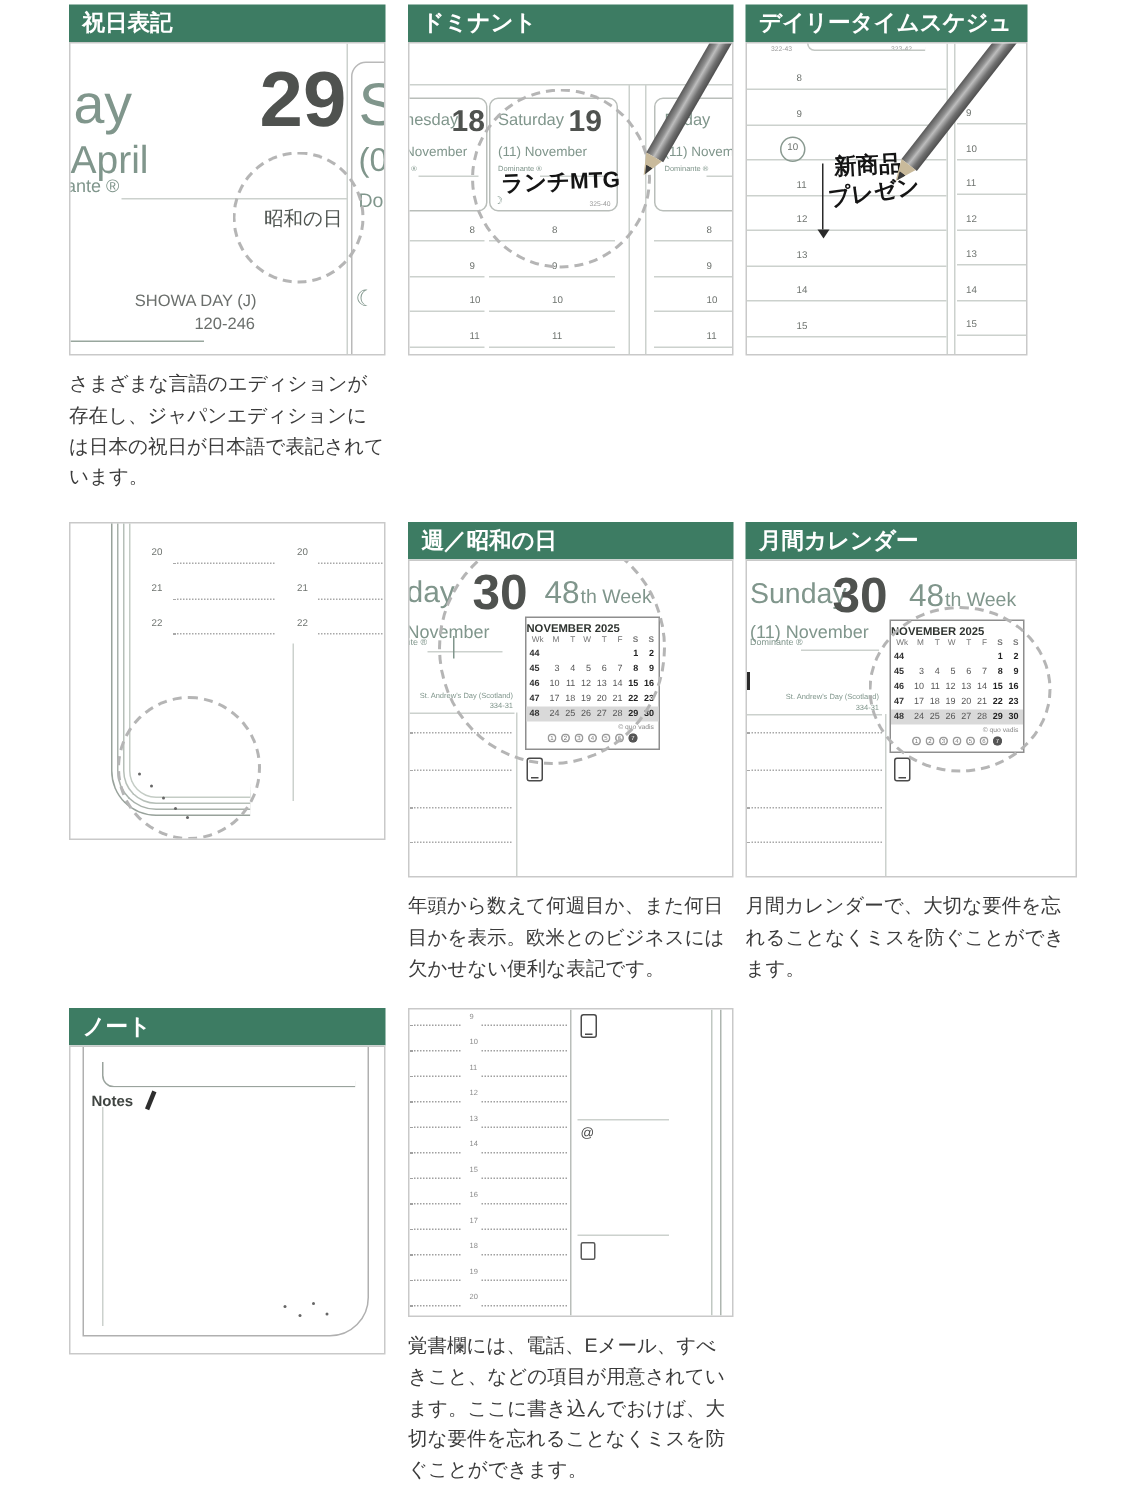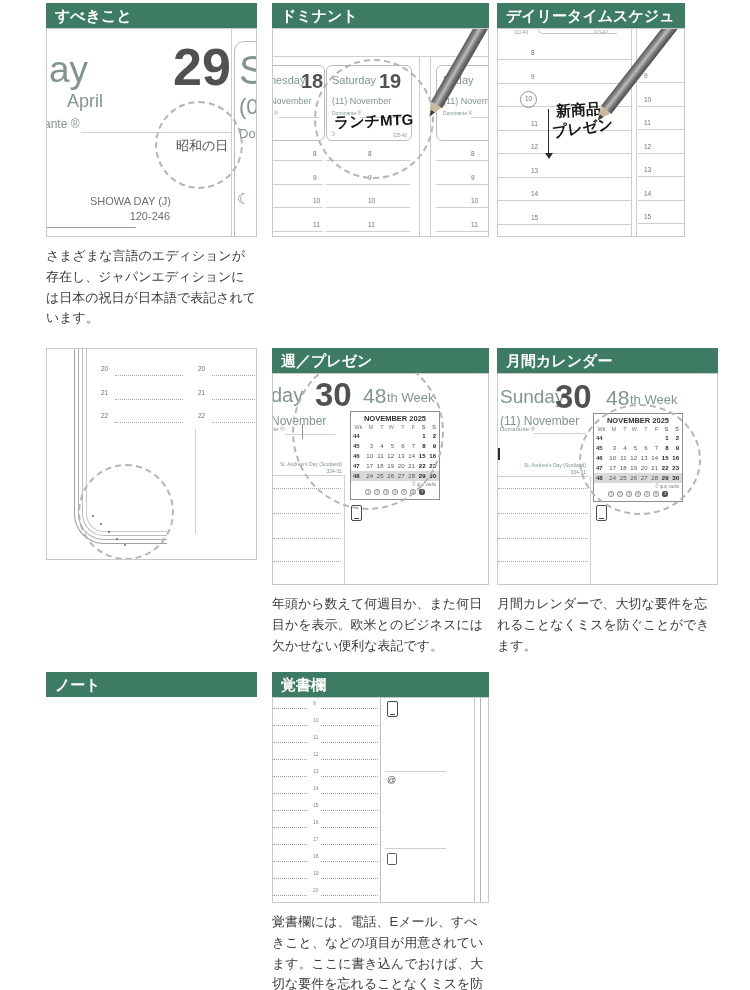--- a/index.html
+++ b/index.html
@@ -32,43 +32,43 @@
   .pencil::after{content:"";position:absolute;top:150px;left:0;width:0;height:0;
     border-left:6.5px solid transparent;border-right:6.5px solid transparent;border-top:14px solid #c9ba9b;}
   .pencil::before{content:"";position:absolute;top:157px;left:4px;width:5px;height:6px;background:#3a3a3a;
     clip-path:polygon(50% 100%,0 0,100% 0);z-index:1;}
   .phone{width:9px;height:14px;border:1px solid #4a4a4a;border-radius:2px;}
   .phone::after{content:"";position:absolute;left:2px;right:2px;bottom:1px;border-top:1px solid #4a4a4a;}
   .chk{width:8px;height:10px;border:1px solid #5a5a5a;border-radius:1.5px;}
   .dot{width:2px;height:2px;background:#666;border-radius:50%;}
   .corner{border-left:1px solid;border-bottom:1px solid;}
   .minical{width:88px;height:87px;border:1px solid #8e8e8e;background:#fff;z-index:2;}
-  .mc-title{font-size:7.5px;font-weight:bold;color:#2f3430;text-align:center;padding-top:2px;height:9px;}
+  .mc-title{font-size:7.5px;font-weight:bold;color:#2f3430;padding-top:2px;height:9px;}
   .mc-row{display:flex;padding:0 2px;height:10px;}
   .mc-head{height:8px;}
   .mc-cell{flex:1;font-size:6px;color:#555;text-align:right;padding-right:1px;line-height:10px;}
   .mc-head .mc-cell{font-size:5.5px;color:#777;line-height:8px;}
   .mc-wk{font-weight:bold;color:#333;text-align:left;}
   .mc-we{font-weight:bold;color:#222;}
   .mc-hl{background:#d9d9d9;}
   .mc-credit{font-size:4.5px;color:#888;text-align:right;padding-right:3px;height:7px;line-height:7px;}
   .mc-markers{display:flex;justify-content:center;gap:3px;padding-top:1px;}
   .mc-marker{width:6px;height:6px;border-radius:50%;box-shadow:inset 0 0 0 1px #999;font-size:4px;color:#777;text-align:center;line-height:6.5px;}
   .mc-marker-dark{background:#555;color:#fff;box-shadow:inset 0 0 0 1px #555;}
 </style>
 </head>
 <body>
 
 <div class="page">
 
   <section class="panel" style="left:46px;top:3px;width:211px">
-    <header class="phead"><span>すべきこと</span></header>
+    <header class="phead"><span>祝日表記</span></header>
     <div class="part" style="height:207px">
       <span class="a g" style="left:2px;top:20px;font-size:37px">ay</span>
-      <span class="a g" style="left:20px;top:62px;font-size:18px">April</span>
+      <span class="a g" style="left:0;top:62px;font-size:26px">April</span>
       <span class="a g" style="left:-3px;top:88px;font-size:12px">ante ®</span>
       <div class="a ln" style="left:34px;top:103px;width:151px"></div>
       <span class="a ink" style="left:126px;top:12px;font-size:52px;font-weight:bold;line-height:1">29</span>
       <div class="a dcircle" style="left:108px;top:72px;width:84px;height:84px"></div>
       <span class="a" style="left:129px;top:108px;font-size:13px;color:#4e5450">昭和の日</span>
       <span class="a" style="right:85px;top:166px;font-size:11px;color:#6b6f6c">SHOWA DAY (J)</span>
       <span class="a" style="right:86px;top:181px;font-size:11px;color:#6b6f6c">120-246</span>
       <div class="a" style="left:0;top:198px;width:89px;border-top:1px solid #98a69d"></div>
       <div class="a vln" style="left:184px;top:0;height:207px"></div>
       <div class="a" style="left:187px;top:12px;width:40px;height:200px;border:1px solid #b9b9b9;border-radius:10px 0 0 0">
@@ -189,21 +189,21 @@
       <div class="a dcircle" style="left:31px;top:115px;width:92px;height:92px"></div>
       <div class="a dot" style="left:45px;top:166px"></div>
       <div class="a dot" style="left:53px;top:174px"></div>
       <div class="a dot" style="left:61px;top:182px"></div>
       <div class="a dot" style="left:69px;top:189px"></div>
       <div class="a dot" style="left:77px;top:195px"></div>
     </div>
   </section>
 
   <section class="panel" style="left:272px;top:348px;width:217px">
-    <header class="phead"><span>週／プレゼン</span></header>
+    <header class="phead"><span>週／昭和の日</span></header>
     <div class="part" style="height:210px">
       <span class="a g" style="left:-2px;top:10px;font-size:20px">day</span>
       <span class="a ink" style="left:42px;top:4px;font-size:33px;font-weight:bold;line-height:1">30</span>
       <span class="a g" style="left:90px;top:10px;font-size:21px">48</span>
       <span class="a g" style="left:114px;top:16px;font-size:13px">th Week</span>
       <span class="a g" style="left:-2px;top:40px;font-size:12px">November</span>
       <span class="a g" style="left:-6px;top:52px;font-size:6px">ante ®</span>
       <div class="a ln" style="left:12px;top:60px;width:50px"></div>
       <div class="a" style="left:29px;top:50px;height:15px;border-left:1px solid #80968c"></div>
       <div class="a minical" style="left:77px;top:37px">
@@ -386,24 +386,34 @@
       <div class="a dln" style="left:0;top:164px;width:90px"></div>
       <div class="a dln" style="left:0;top:187px;width:90px"></div>
       <div class="a phone" style="left:98px;top:131px"></div>
       <div class="a dcircle" style="left:81px;top:30px;width:118px;height:107px"></div>
     </div>
     <p class="pdesc">月間カレンダーで、大切な要件を忘れることなくミスを防ぐことができます。</p>
   </section>
 
   <section class="panel" style="left:46px;top:672px;width:211px">
     <header class="phead"><span>ノート</span></header>
+    <div class="part" style="height:204px">
+      <div class="a" style="left:8px;top:-40px;width:189px;height:231px;border:1px solid #b0b0b0;border-radius:0 0 26px 0"></div>
+      <div class="a" style="left:21px;top:10px;width:168px;height:16px;border-left:1px solid #9aa39d;border-bottom:1px solid #9aa39d;border-radius:0 0 0 8px"></div>
+      <span class="a" style="left:14px;top:31px;font-size:10px;font-weight:bold;color:#3f4441">Notes</span>
+      <div class="a" style="left:52px;top:29px;width:2.5px;height:13px;background:#2e2e2e;transform:rotate(22deg)"></div>
+      <div class="a vln" style="left:21px;top:40px;height:146px"></div>
+      <div class="a dot" style="left:142px;top:172px"></div>
+      <div class="a dot" style="left:152px;top:178px"></div>
+      <div class="a dot" style="left:161px;top:170px"></div>
+      <div class="a dot" style="left:170px;top:177px"></div>
+    </div>
   </section>
 
   <section class="panel" style="left:272px;top:672px;width:217px">
-    <header class="phead"><span>覚書欄</span></header>
     <div class="part" style="height:204px">
       <div class="a" style="left:0;top:0;width:217px">
           <span class="mr">9</span>
           <span class="mr">10</span>
           <span class="mr">11</span>
           <span class="mr">12</span>
           <span class="mr">13</span>
           <span class="mr">14</span>
           <span class="mr">15</span>
           <span class="mr">16</span>

